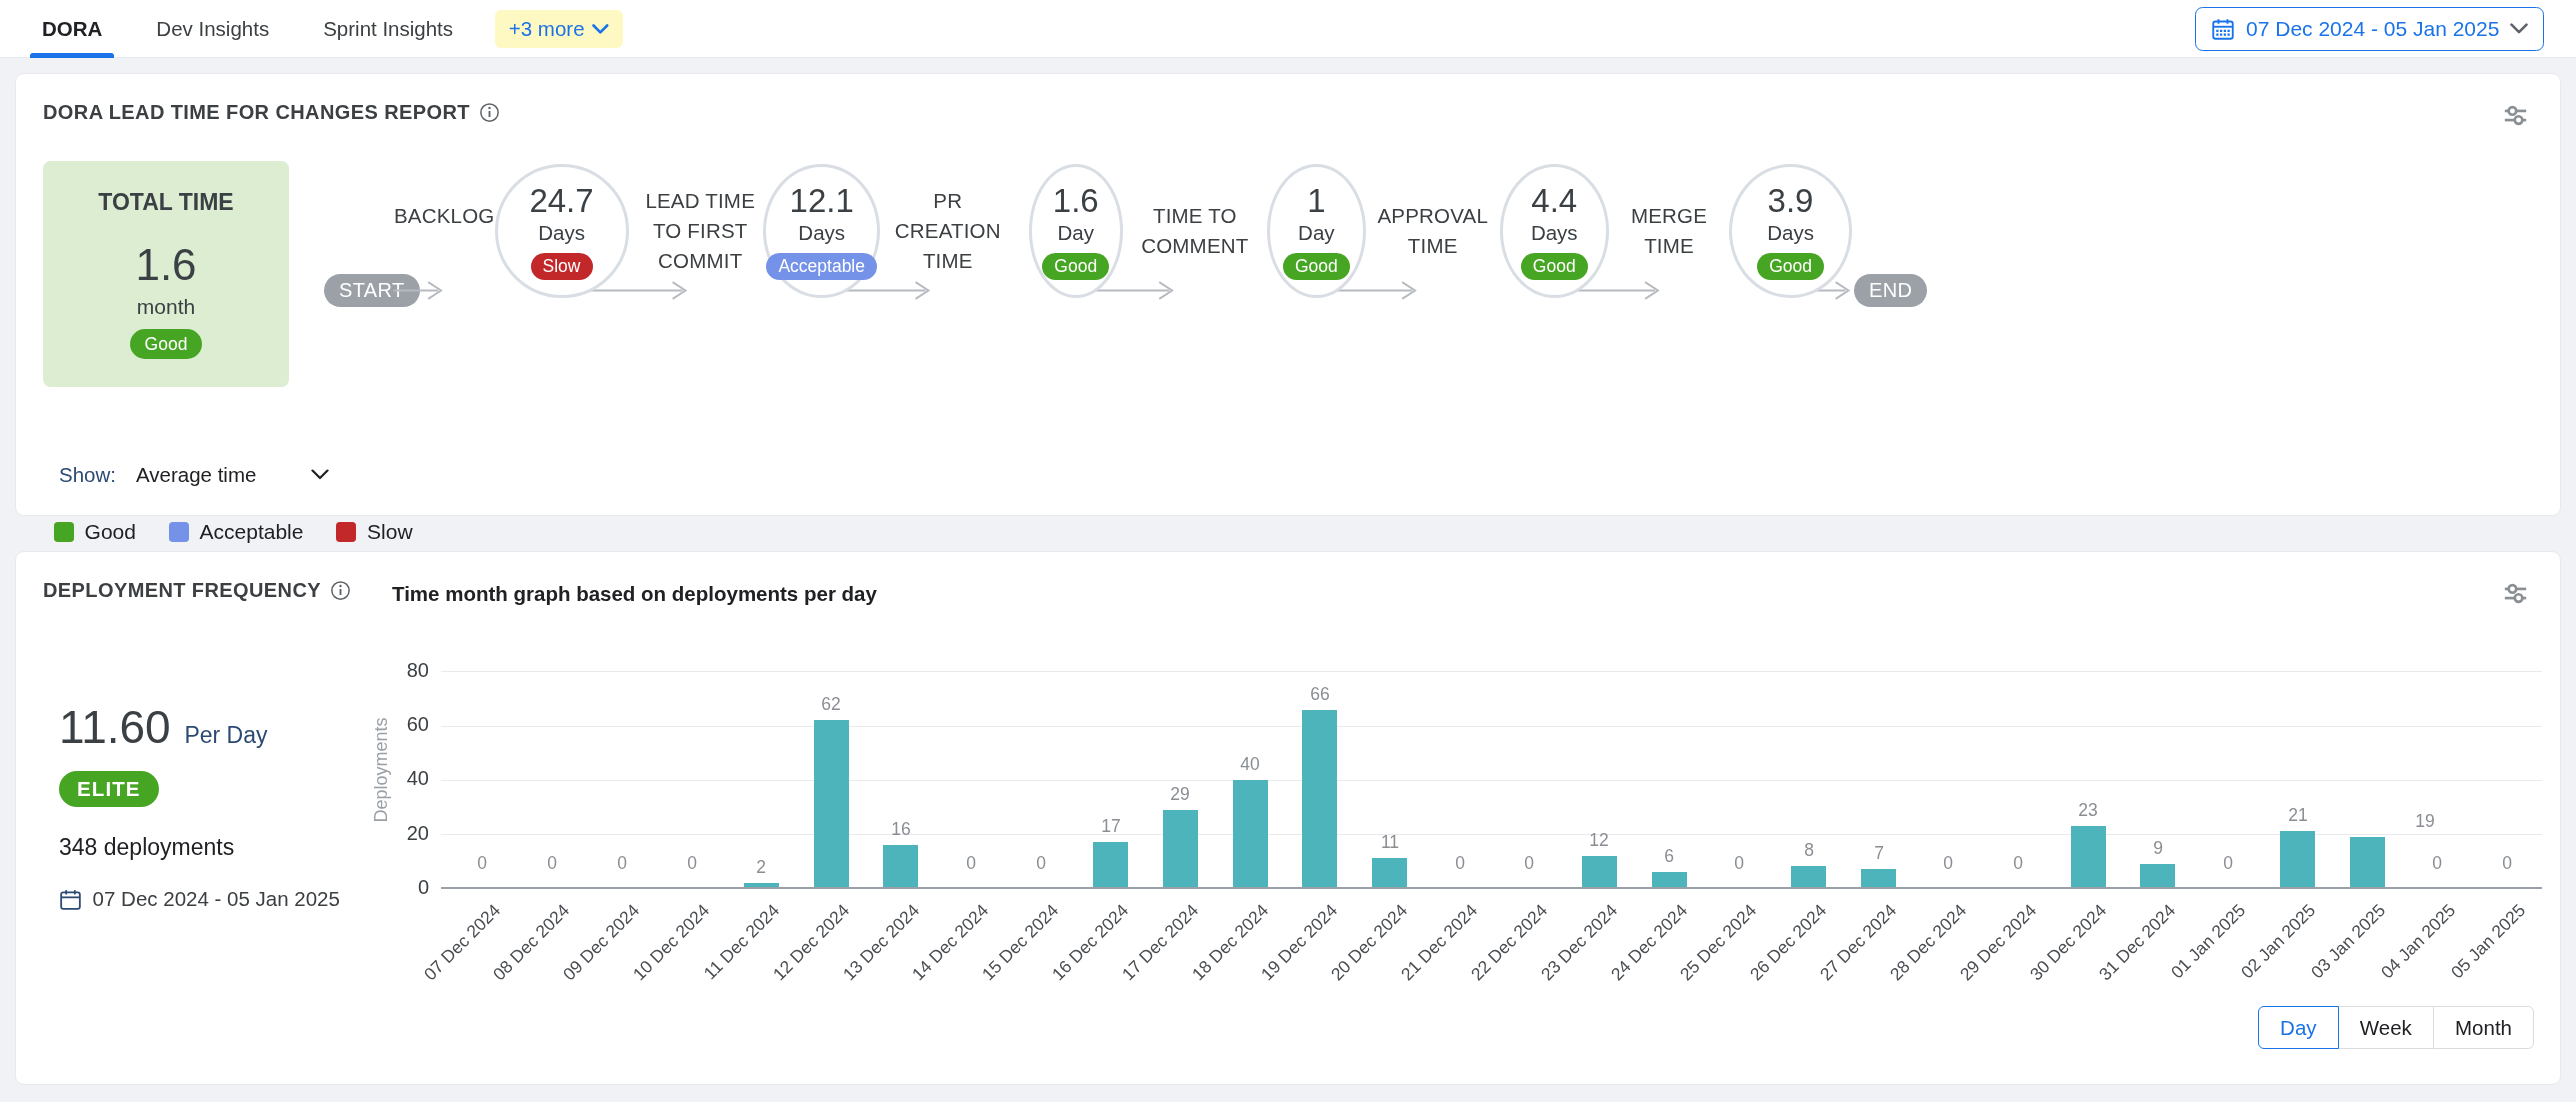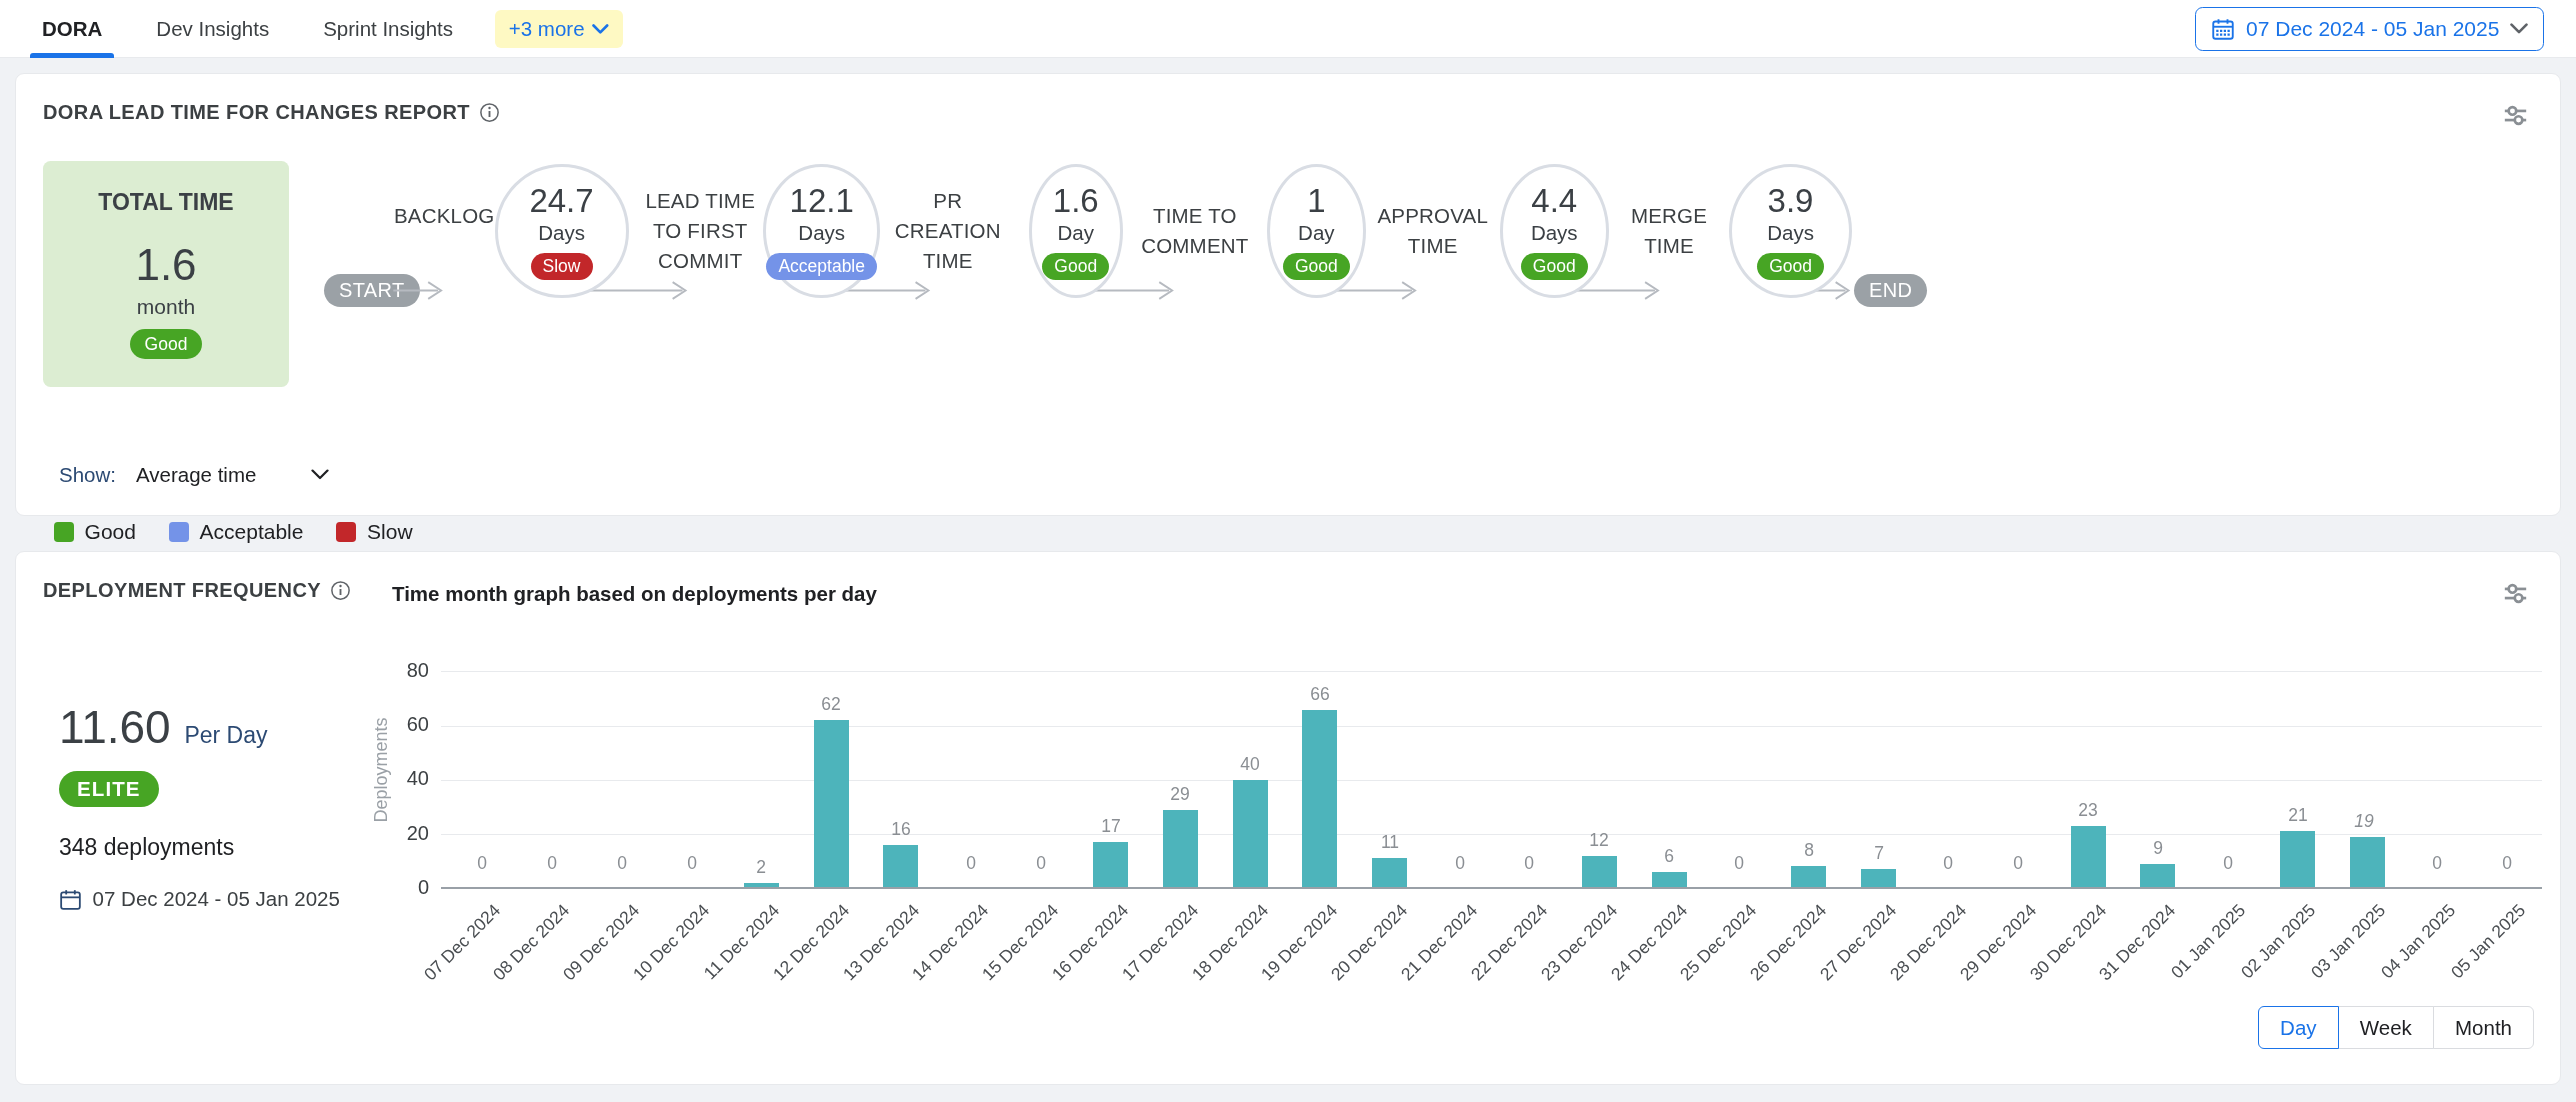--- a/index.html
+++ b/index.html
@@ -345,21 +345,21 @@
         <div class="xlabel" style="left: 1526px;">30 Dec 2024</div>
         <div class="bar" style="left: 1699px; height: 24px; background: rgb(77, 180, 187);"></div>
         <div class="bar-label" style="left: 1682px; top: 187px;">9</div>
         <div class="xlabel" style="left: 1595px;">31 Dec 2024</div>
         <div class="bar-label" style="left: 1752px; top: 202px;">0</div>
         <div class="xlabel" style="left: 1665px;">01 Jan 2025</div>
         <div class="bar" style="left: 1839px; height: 57px; background: rgb(77, 180, 187);"></div>
         <div class="bar-label" style="left: 1822px; top: 154px;">21</div>
         <div class="xlabel" style="left: 1735px;">02 Jan 2025</div>
         <div class="bar" style="left: 1909px; height: 51px; background: rgb(77, 180, 187);"></div>
-        <div class="bar-label" style="left: 1888px; top: 160px; font-style: italic;">19</div>
+        <div class="bar-label" style="left: 1949px; top: 160px;">19</div>
         <div class="xlabel" style="left: 1805px;">03 Jan 2025</div>
         <div class="bar-label" style="left: 1961px; top: 202px;">0</div>
         <div class="xlabel" style="left: 1875px;">04 Jan 2025</div>
         <div class="bar-label" style="left: 2031px; top: 202px;">0</div>
         <div class="xlabel" style="left: 1945px;">05 Jan 2025</div>
       </div>
 
     <div class="seg-control">
       <button class="seg-btn active">Day</button>
       <button class="seg-btn">Week</button>

